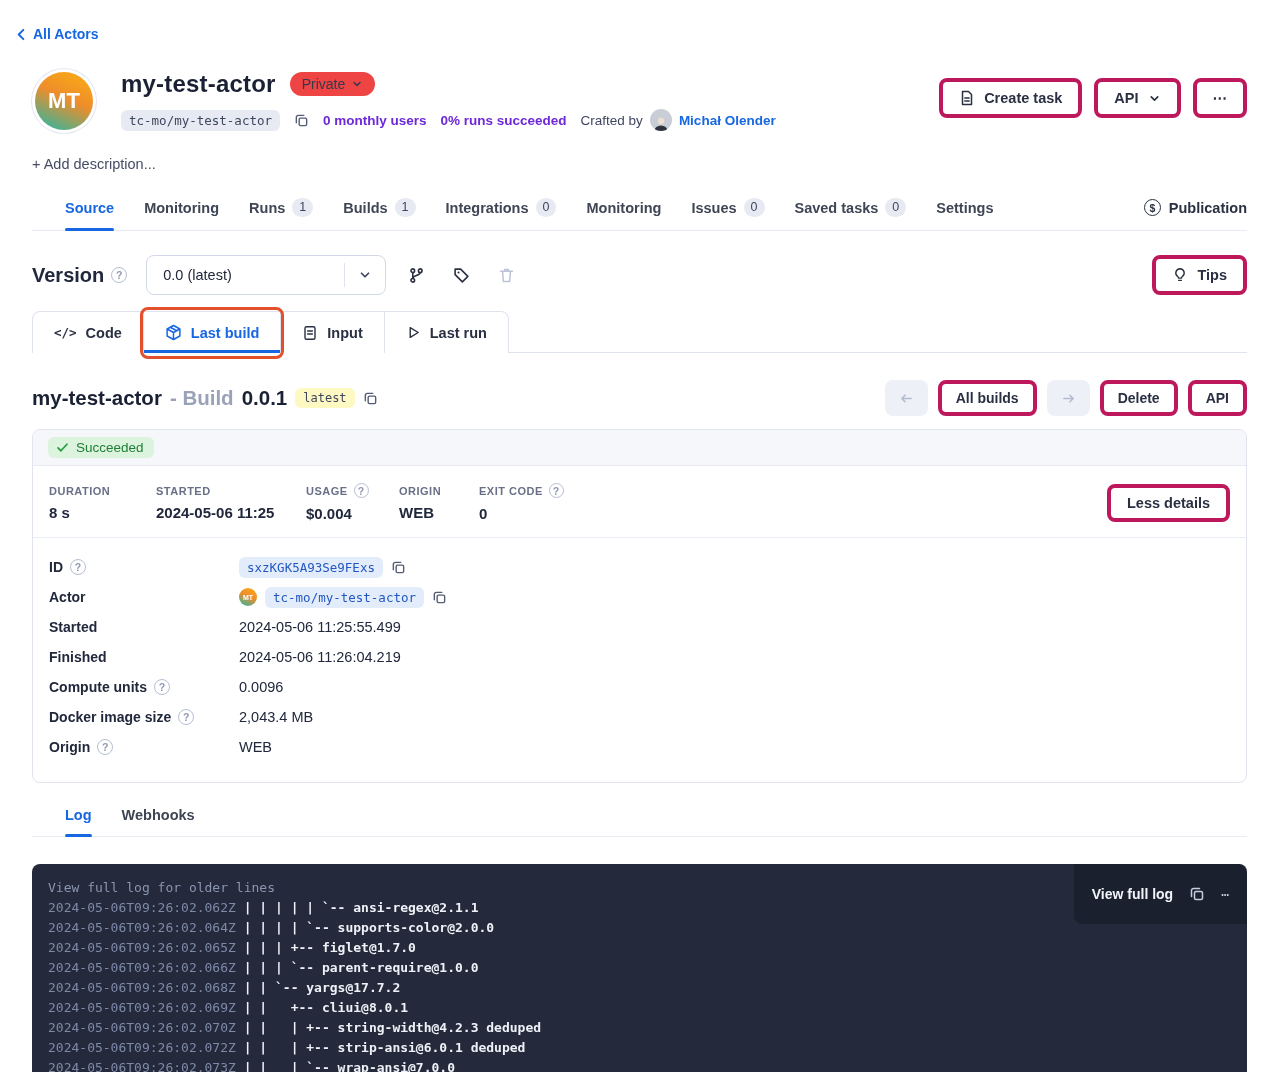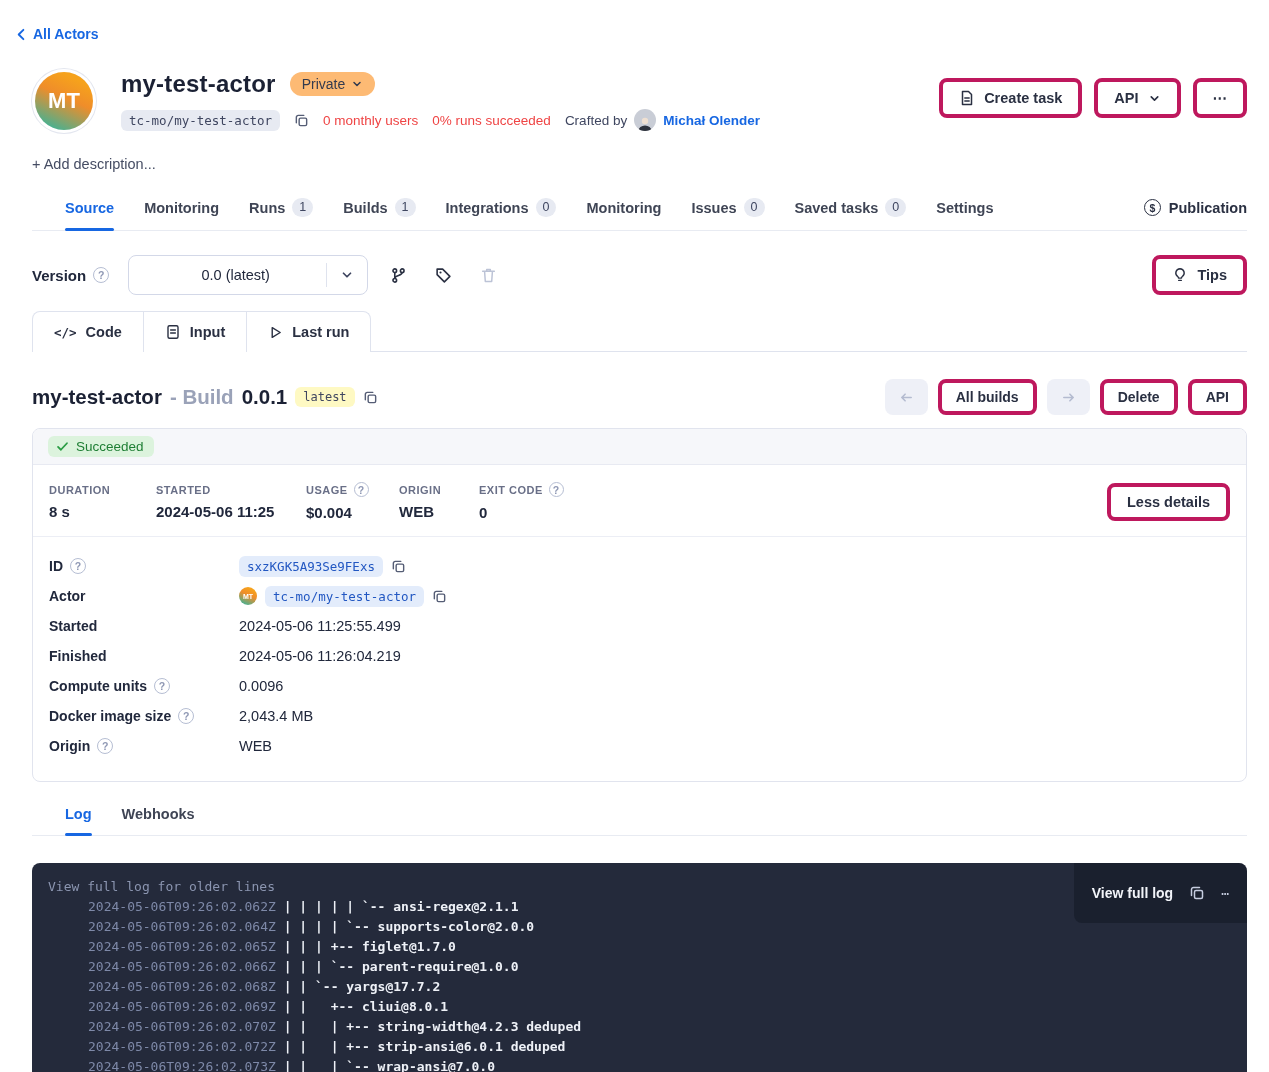--- a/index.html
+++ b/index.html
@@ -16,27 +16,27 @@
 
   
   .header { display:flex; margin-top:28px; align-items:flex-start; }
   .avatar-big { width:58px; height:58px; border-radius:50%;
     background:linear-gradient(205deg,#f6a21c 18%,#ef8d2a 45%,#2fb6a0 95%);
     color:#fff; font-weight:bold; font-size:22px; display:flex; align-items:center; justify-content:center;
     box-shadow:0 0 0 3px #fff, 0 0 0 4px #e3e6ef; margin:2px 6px 0 3px; }
   .header-main { margin-left:22px; flex:1; }
   .title-row { display:flex; align-items:center; gap:14px; }
   .page-title { font-size:24px; font-weight:bold; color:#1b2134; letter-spacing:.2px; }
-  .visibility-pill { display:flex; align-items:center; gap:6px; background:#fdba74; border-radius:15px;
+  .visibility-pill { display:flex; align-items:center; gap:6px; background:#ef4444; border-radius:15px;
     padding:4px 12px; font-size:14px; color:#333a4e; cursor:pointer; }
   .meta-row { display:flex; align-items:center; gap:14px; margin-top:11px; font-size:13.5px; color:#3f4660; }
   .mono-pill { font-family:"DejaVu Sans Mono", monospace; font-size:12.5px; background:#e7eaf2;
     color:#3f4660; border-radius:6px; padding:3px 8px; }
   .copy-btn { color:#555d75; cursor:pointer; display:flex; }
-  .meta-stat { color:#ef4444; }
+  .meta-stat { color:#6d28d9;font-weight:bold; }
   .crafted { display:flex; align-items:center; gap:7px; }
   .author-avatar { width:22px; height:22px; border-radius:50%; background:#c9cdd6; overflow:hidden;
     display:flex; align-items:flex-end; justify-content:center; }
   .author-link { color:#1767e2; font-weight:600; font-size:13.5px; cursor:pointer; }
   .header-actions { display:flex; gap:12px; align-items:flex-start; margin-top:8px; }
   .btn { display:flex; align-items:center; gap:9px; background:#fff; border:4px solid #be185d;
     border-radius:8px; font-size:14.5px; font-weight:600; color:#2a3042; padding:0 16px; height:40px;
     cursor:pointer; font-family:inherit; }
   .btn-sm { height:36px; font-size:14px; padding:0 14px; }
   .btn-ghost-disabled { background:#eef0f7; border:none; color:#b4bbd0; }
@@ -53,26 +53,26 @@
   .count-pill { background:#e7eaf2; border-radius:10px; padding:0 7px; font-size:12.5px; color:#3f4660;
     height:19px; line-height:19px; font-weight:normal; }
   .count-pill:empty { display:none; }
   .pub-tab { display:flex; align-items:center; gap:8px; padding-bottom:13px; font-size:14.5px;
     font-weight:600; color:#2a3042; cursor:pointer; }
   .dollar-circle { width:17px; height:17px; border:1.4px solid #2a3042; border-radius:50%;
     font-size:10.5px; display:flex; align-items:center; justify-content:center; font-weight:bold; }
 
   
   .version-row { display:flex; align-items:center; margin-top:24px; }
-  .version-label { font-size:15px; font-weight:bold; color:#21283c; }
+  .version-label { font-size:20px; font-weight:bold; color:#21283c; }
   .help { width:16px; height:16px; border:1.3px solid #b6bed3; border-radius:50%; color:#8f98b4;
     font-size:10.5px; font-weight:bold; display:inline-flex; align-items:center; justify-content:center;
     margin-left:7px; flex:0 0 auto; }
   .version-select { display:flex; align-items:center; margin-left:19px; border:1px solid #d3d8e8;
-    border-radius:8px; height:40px; width:240px; cursor:pointer;text-align:center; }
+    border-radius:8px; height:40px; width:240px; cursor:pointer; }
   .version-select .val { flex:1; padding-left:16px; font-size:14.5px; color:#21283c; }
   .version-select .divider { width:1px; height:24px; background:#dfe3ee; }
   .version-select .chev { padding:0 13px; color:#3f4660; }
   .icon-btn { background:none; border:none; padding:6px; margin-left:16px; color:#2a3042; cursor:pointer; }
   .icon-btn.disabled { color:#bcc3d6; cursor:default; }
   .version-spacer { flex:1; }
 
   
   .subtab-row { margin-top:16px; border-bottom:1px solid #dfe3ee; display:flex; }
   .subtab-group { display:flex; border:1px solid #dfe3ee; border-bottom:none; border-radius:8px 8px 0 0;
@@ -116,21 +116,21 @@
     background:linear-gradient(205deg,#f6a21c 18%,#ef8d2a 45%,#2fb6a0 95%);
     color:#fff; font-weight:bold; font-size:7px; display:flex; align-items:center; justify-content:center; }
 
   
   .log-tabs-row { display:flex; gap:30px; margin-top:24px; border-bottom:1px solid #e8ebf2; }
 
   
   .log-panel { margin-top:27px; background:#242a3b; border-radius:8px; position:relative;
     padding:14px 0 20px 16px; height:300px; font-family:"DejaVu Sans Mono", monospace; font-size:13px; }
   .log-note { color:#8b95b0; line-height:20px; }
-  .log-line { white-space:pre; line-height:20px;margin-left:40px; }
+  .log-line { white-space:pre; line-height:20px; }
   .log-ts { color:#7e89a8; }
   .log-msg { color:#eef1f7; font-weight:bold; }
   .log-toolbar { position:absolute; top:0; right:0; display:flex; align-items:center; gap:16px;
     background:rgba(10,14,24,.35); border-radius:0 8px 0 8px; padding:22px 18px; }
   .log-toolbar .label { color:#f2f4f9; font-weight:bold; font-size:14px;
     font-family:"Liberation Sans", sans-serif; cursor:pointer; }
   .log-toolbar .tool { color:#c6cde0; cursor:pointer; }
 </style>
 </head>
 <body>
@@ -281,20 +281,28 @@
       <span>Tips</span>
     </button>
   </div>
 
   <div class="subtab-row">
     <div class="subtab-group">
       <div class="subtab">
         <span class="code-glyph">&lt;/&gt;</span>
         <span>Code</span>
       </div>
+      <div class="subtab active">
+        <svg class="ic" width="17" height="17" viewBox="0 0 16 16">
+            <path d="M8 1.4 14 4.7 v6.6 L8 14.6 2 11.3 V4.7 z" stroke="currentColor" stroke-width="1.4" fill="none" stroke-linejoin="round"></path>
+            <path d="M2 4.7 8 8 l6 -3.3 M8 8 v6.6 M5 3.05 l6 3.3" stroke="currentColor" stroke-width="1.4" fill="none" stroke-linejoin="round"></path>
+          </svg>
+        <span>Last build</span>
+        <span class="annotation-box"></span>
+      </div>
       <div class="subtab">
         <svg class="ic" width="16" height="16" viewBox="0 0 16 16">
             <rect x="3" y="1.8" width="10" height="12.4" rx="1.5" stroke="currentColor" stroke-width="1.4" fill="none"></rect>
             <path d="M5.6 6 h4.8 M5.6 9 h4.8" stroke="currentColor" stroke-width="1.3" stroke-linecap="round"></path>
           </svg>
         <span>Input</span>
       </div>
       <div class="subtab">
         <svg class="ic" width="15" height="15" viewBox="0 0 16 16">
             <path d="M4.5 2.8 v10.4 L13 8 z" stroke="currentColor" stroke-width="1.5" fill="none" stroke-linejoin="round"></path>

